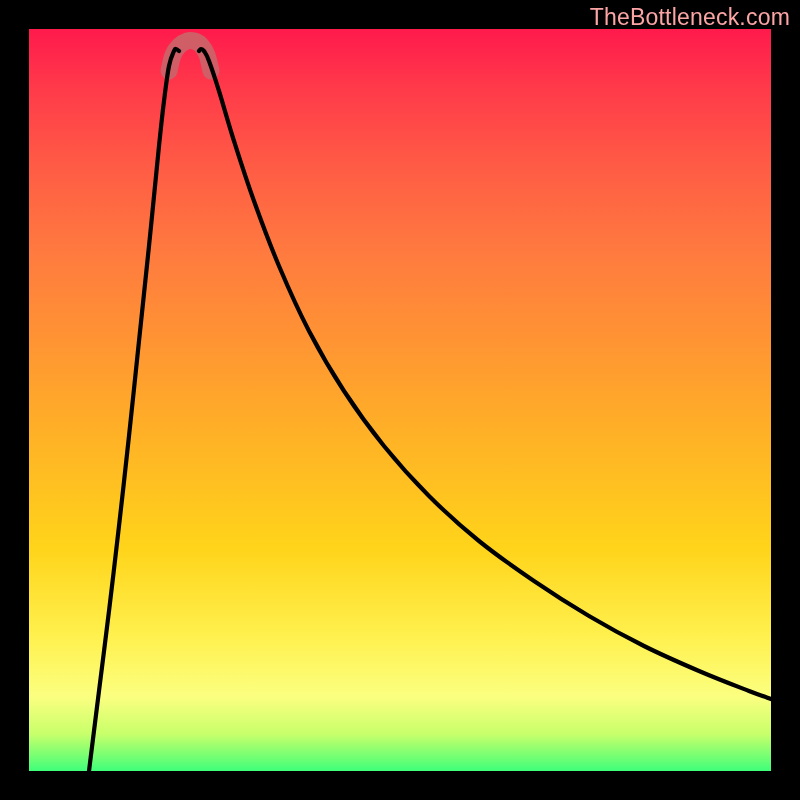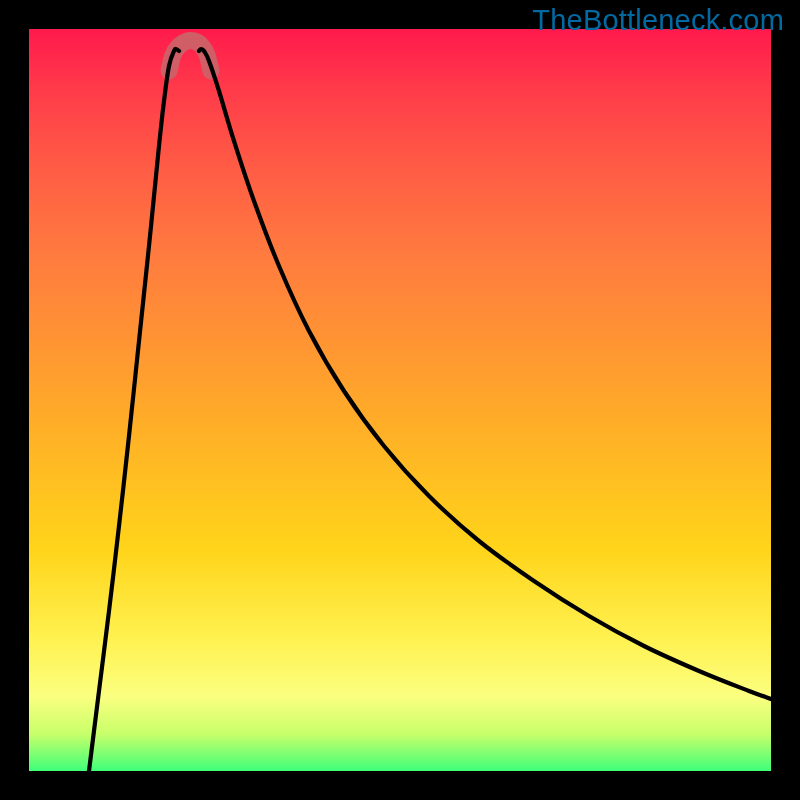--- a/index.html
+++ b/index.html
@@ -38,23 +38,23 @@
       #ffd41a 70%,
       #fff14f 82%,
       #fbff80 90%,
       #c8ff6a 95%,
       #3fff7a 100%
     );
   }
   .watermark {
     position: absolute;
     top: 4px;
-    right: 16px;
-    color: #0369a1;
-    font-size: 29px;
+    right: 10px;
+    color: #fca5a5;
+    font-size: 23px;
     font-weight: 500;
     letter-spacing: 0.2px;
     user-select: none;
   }
   svg.curves {
     position: absolute;
     inset: 0;
   }
 </style>
 </head>

